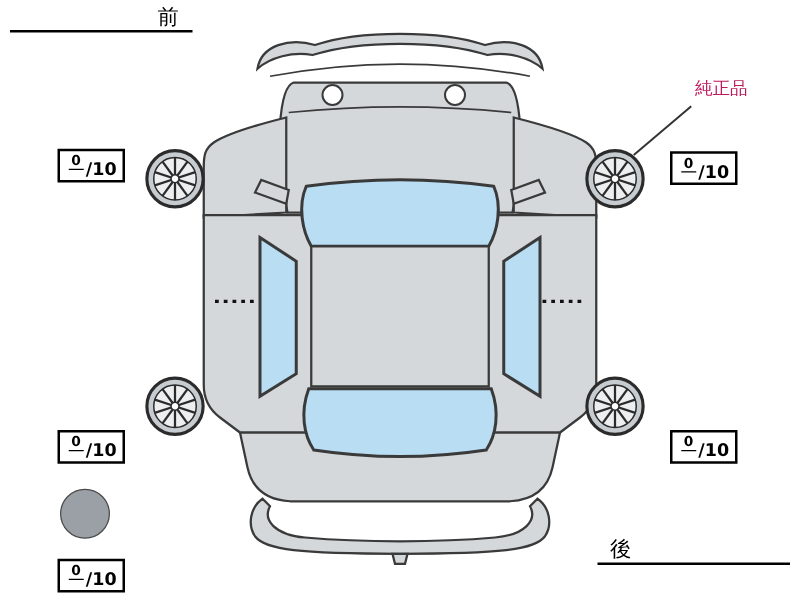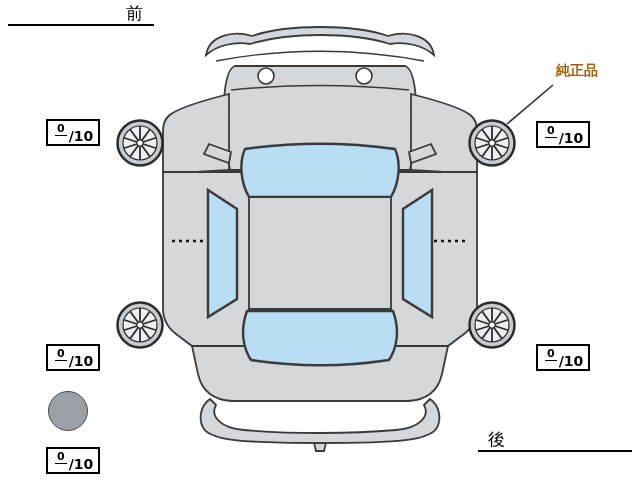--- a/index.html
+++ b/index.html
@@ -7,21 +7,21 @@
   .stage{position:relative;width:640px;height:480px;background:#ffffff;overflow:hidden;}
 
   
   .rule-label{position:absolute;border-bottom:2px solid #000;height:22px;}
   .rule-label span{position:absolute;top:0;font-size:17px;color:#000;letter-spacing:1px;}
   .front-rule{left:8px;top:2px;width:146px;}
   .front-rule span{right:10px;}
   .rear-rule{left:478px;top:428px;width:154px;}
   .rear-rule span{left:10px;}
 
-  .genuine-label{position:absolute;left:556px;top:62px;font-size:14px;font-weight:bold;color:#a16207;}
+  .genuine-label{position:absolute;left:556px;top:62px;font-size:14px;font-weight:normal;color:#be185d;}
 
   
   .score-box{position:absolute;width:54px;height:27px;border:2px solid #000;background:#fff;
              box-sizing:border-box;display:flex;align-items:flex-start;}
   .score-num{font-size:11px;font-weight:bold;line-height:12px;margin:2px 2px 0 7px;
              border-bottom:1.5px solid #000;padding:0 2px;}
   .score-den{font-size:14px;font-weight:bold;margin-top:7px;}
 
   .sb-fl{left:46px;top:119px;}
   .sb-fr{left:536px;top:121px;}

